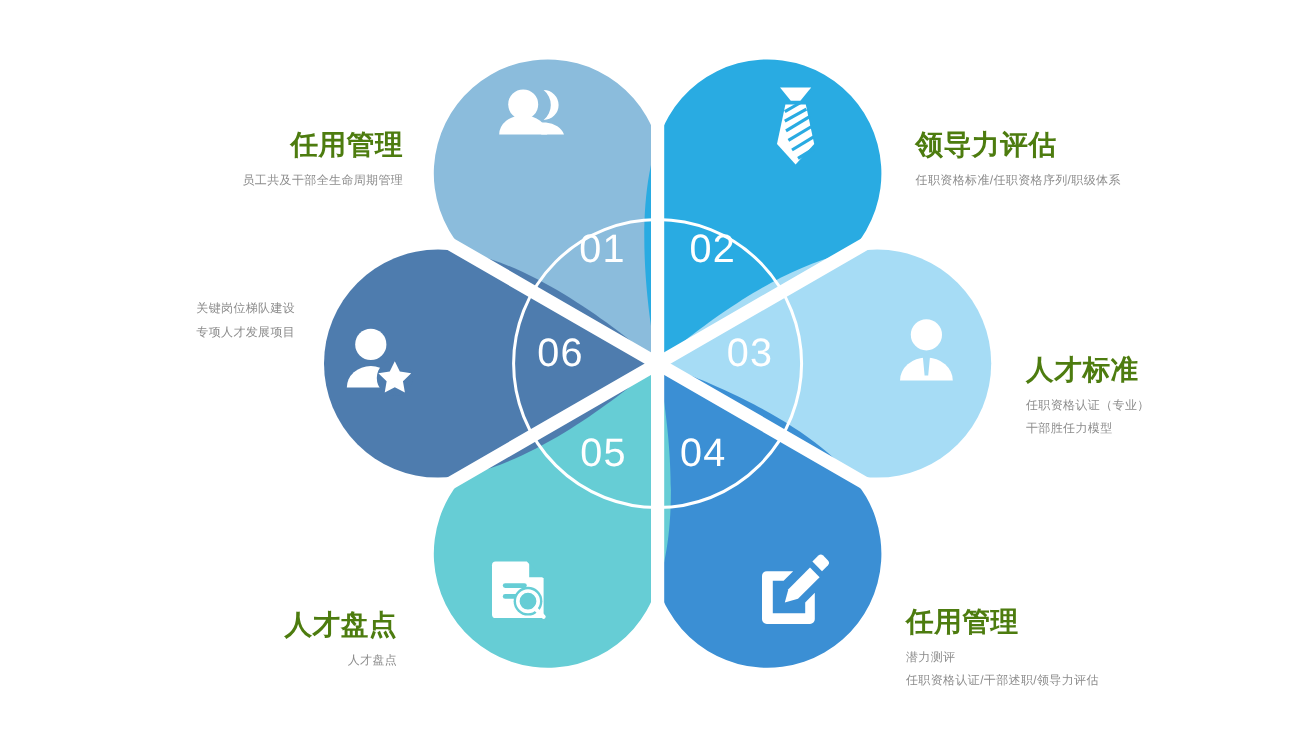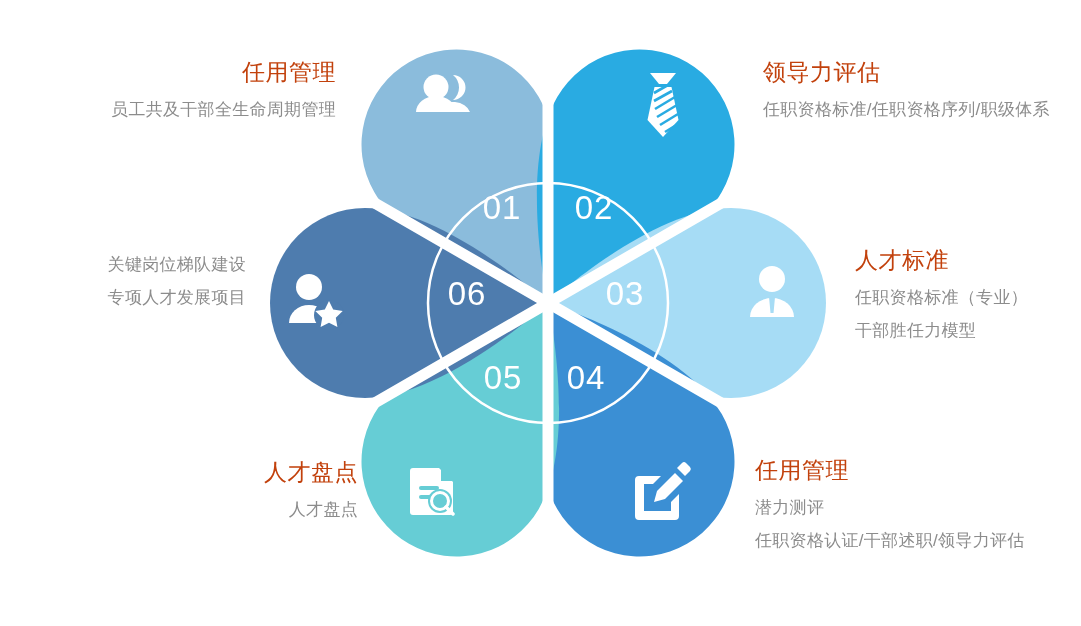--- a/index.html
+++ b/index.html
@@ -28,37 +28,38 @@
     height: 626px;
   }
   .label-block {
     position: absolute;
     white-space: nowrap;
   }
   .label-block.right { text-align: left; }
   .label-block.left  { text-align: right; }
   .lbl-title {
     font-size: 23px;
-    font-weight: normal;
-    color: #c2410c;
+    font-weight: bold;
+    color: #4d7c0f;
     line-height: 1.25;
     letter-spacing: 0.5px;
+    margin-top: 48px;
   }
   .lbl-sub {
-    font-size: 17px;
+    font-size: 10px;
     color: #8c8c8c;
     line-height: 1.95;
     letter-spacing: 0.3px;
   }
   .lbl-title { margin-bottom: 6px; }
 
   
   #lbl-01 { left: 0;    top: 58px;  width: 336px; }
   #lbl-06 { left: 0;    top: 248px; width: 246px; }
-  #lbl-05 { left: 12px;    top: 458px; width: 330px; padding-left: 16px; }
+  #lbl-05 { left: 1px;    top: 458px; width: 330px; }
   #lbl-02 { left: 763px; top: 58px; }
   #lbl-03 { left: 855px; top: 246px; }
   #lbl-04 { left: 755px; top: 456px; }
 
   .num-text {
     font-size: 33px;
     fill: #ffffff;
     font-family: "Liberation Sans", "DejaVu Sans", sans-serif;
     letter-spacing: 1px;
   }
@@ -192,21 +193,21 @@
     <div class="lbl-sub">人才盘点</div>
   </div>
 
   <div class="label-block right" id="lbl-02">
     <div class="lbl-title">领导力评估</div>
     <div class="lbl-sub">任职资格标准/任职资格序列/职级体系</div>
   </div>
 
   <div class="label-block right" id="lbl-03">
     <div class="lbl-title">人才标准</div>
-    <div class="lbl-sub">任职资格标准（专业）</div>
+    <div class="lbl-sub">任职资格认证（专业）</div>
     <div class="lbl-sub">干部胜任力模型</div>
   </div>
 
   <div class="label-block right" id="lbl-04">
     <div class="lbl-title">任用管理</div>
     <div class="lbl-sub">潜力测评</div>
     <div class="lbl-sub">任职资格认证/干部述职/领导力评估</div>
   </div>
 
 </div>

